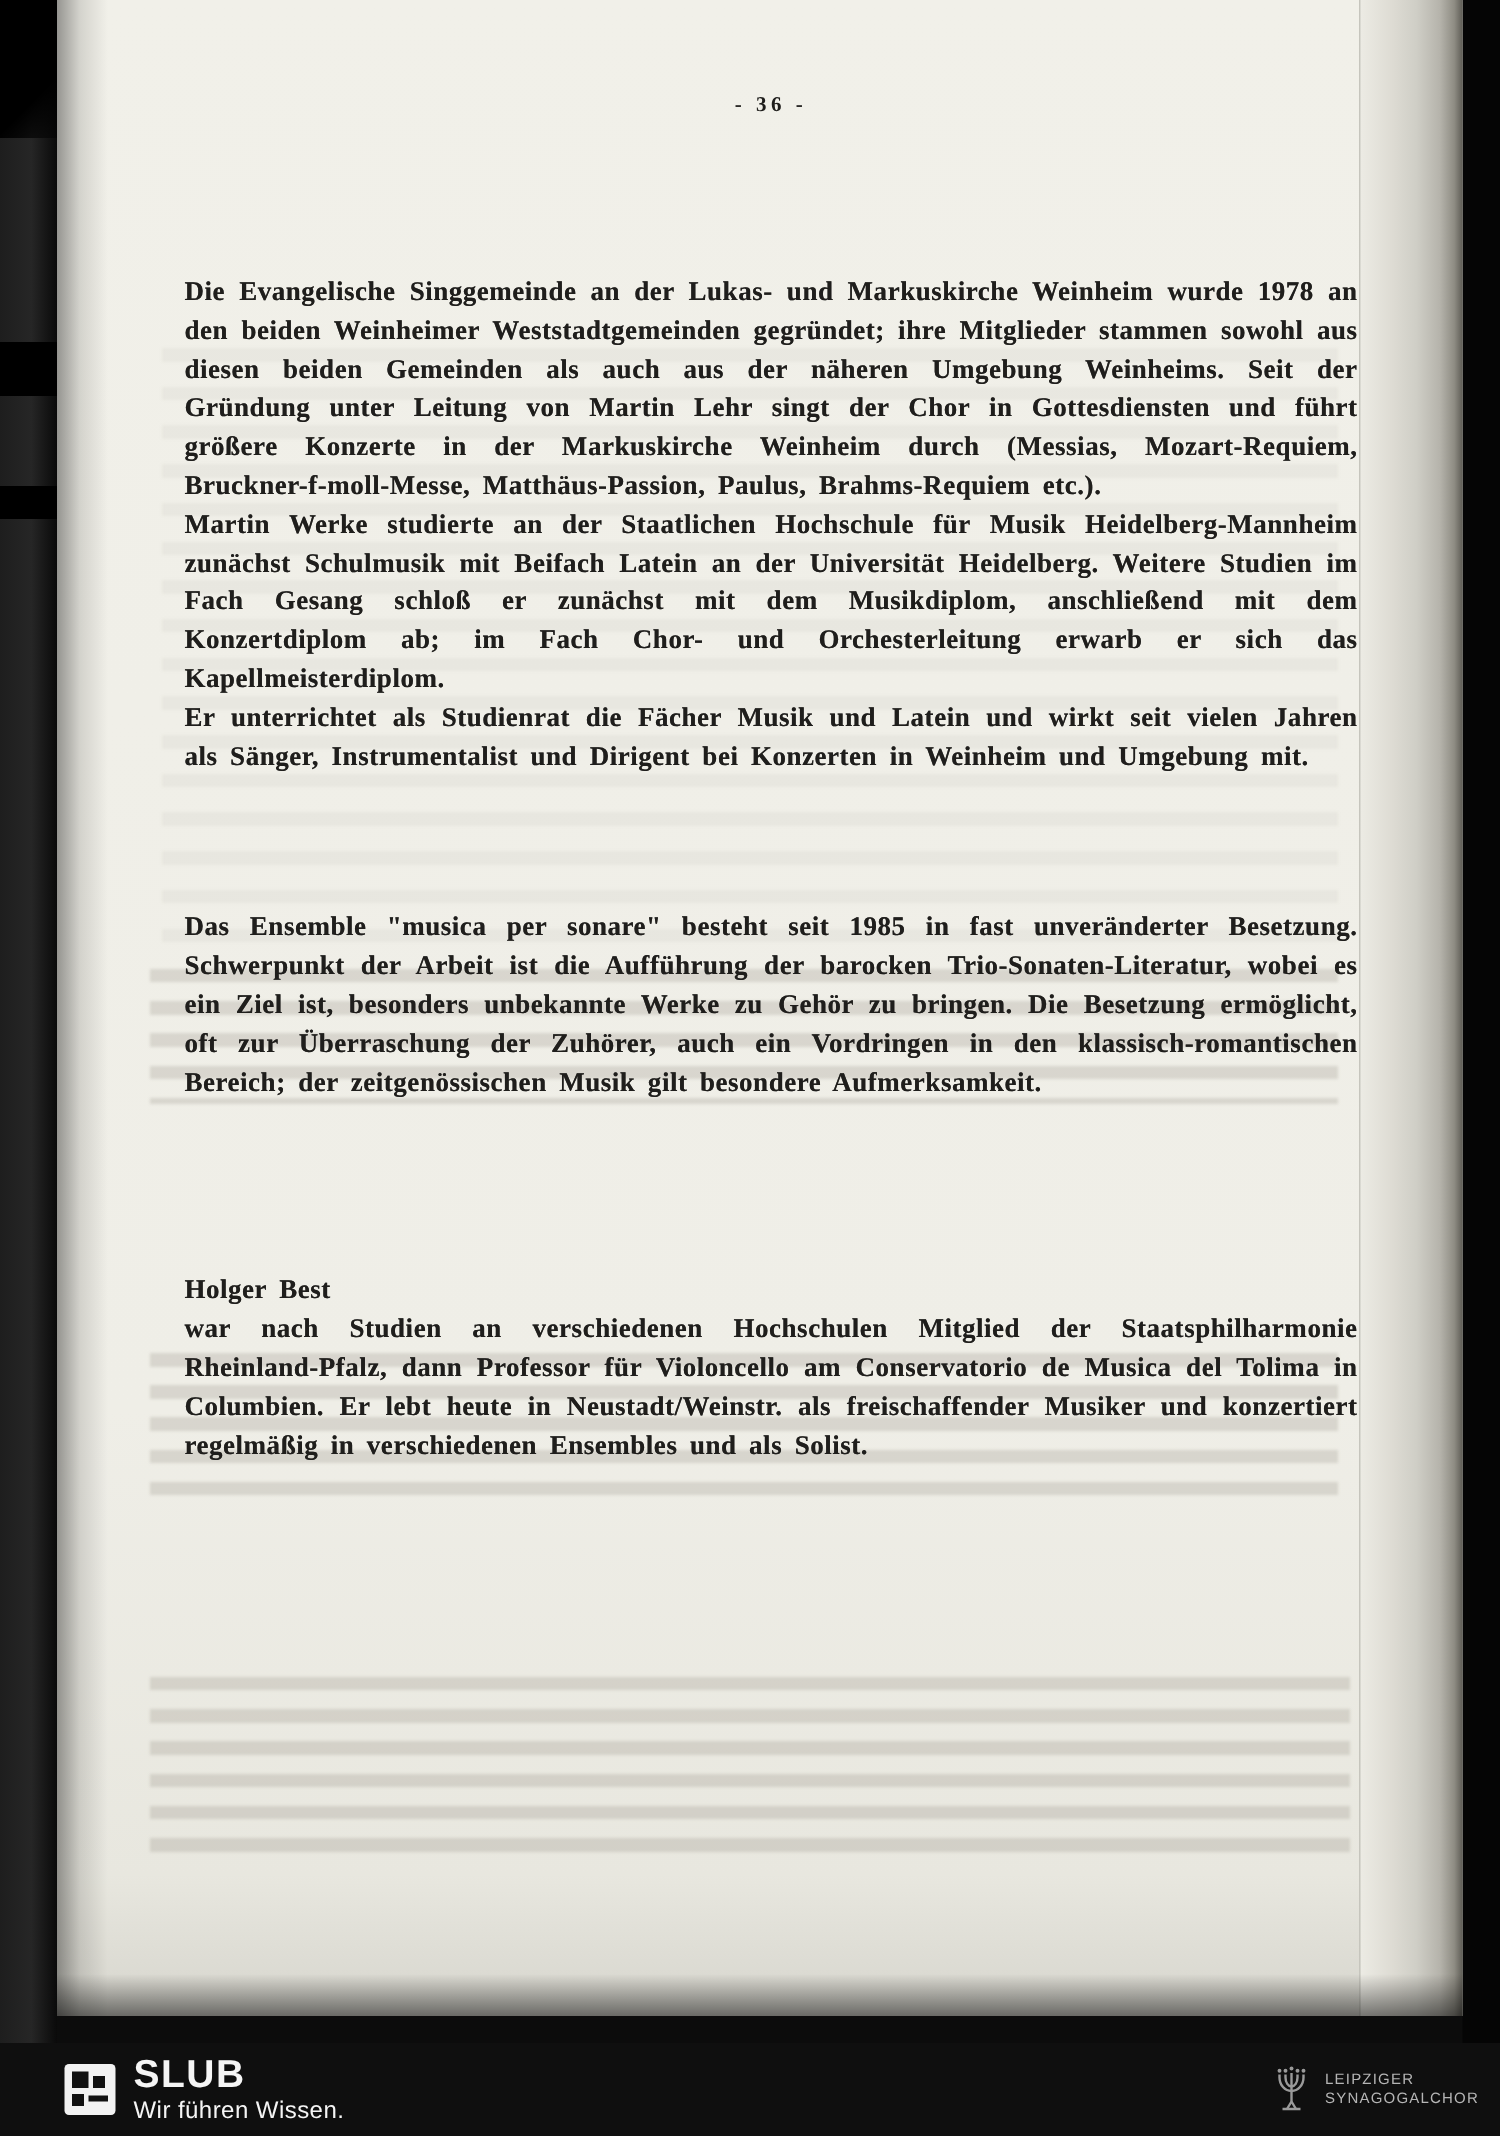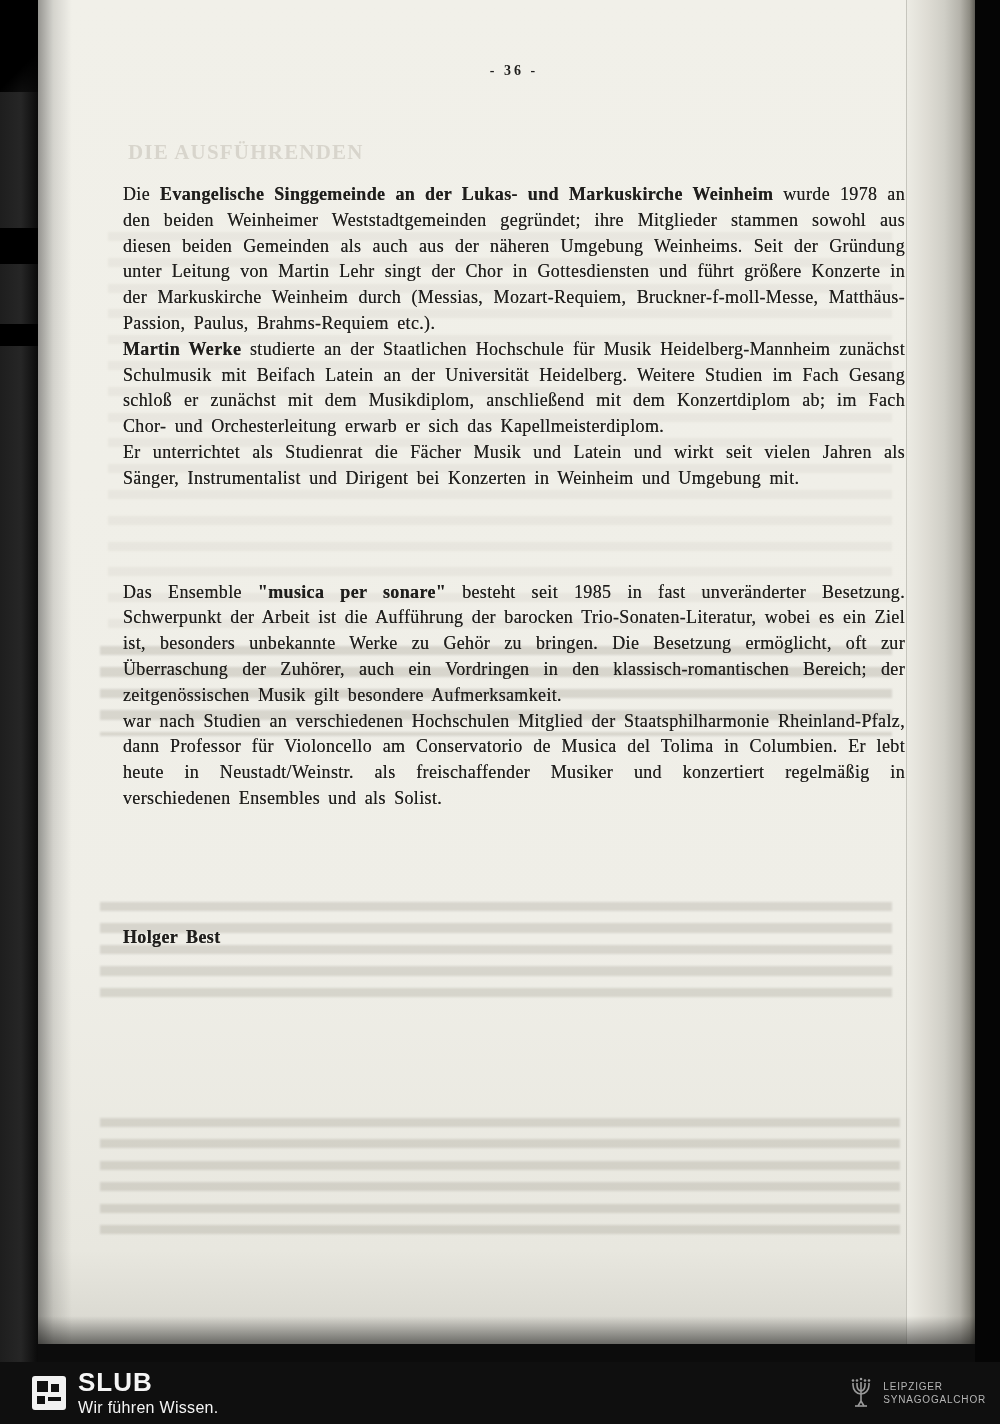--- a/index.html
+++ b/index.html
@@ -115,33 +115,33 @@
     top: 182px;
     width: 782px;
     color: var(--ink, #1f1e1c);
     font-size: 18px;
     line-height: 25.8px;
     letter-spacing: 0.35px;
     word-spacing: 3.5px;
     text-align: justify;
     text-shadow: 0 0 0.4px rgba(31, 30, 28, 0.75);
   }
-  .para { margin: 0; }
+  .para { margin: 0; font-weight: bold; }
   .gap-lg { margin-top: 88px; }
   .gap-xl { margin-top: 113px; }
   
   .footer {
     position: absolute;
     left: 0; right: 0; bottom: 0;
     height: 62px;
     background: var(--footer-bg, #0f0f0f);
     display: flex;
     align-items: center;
     justify-content: space-between;
-    padding: 0 10px 0 31px;
+    padding: 0 10px 0 42px;
     box-sizing: border-box;
     font-family: "Liberation Sans", "DejaVu Sans", sans-serif;
   }
   .footer-left {
     display: flex;
     align-items: center;
     gap: 11px;
   }
   .slub-icon { display: block; line-height: 0; }
   .slub-name {
@@ -181,34 +181,33 @@
   <div class="corner-block"></div>
   <div class="tab tab-1"></div>
   <div class="tab tab-2"></div>
   <div class="right-strip"></div>
 
   <div class="page">
     <div class="spine-shadow"></div>
     <div class="page-edge"></div>
 
     <div class="bleed bleed-faint bleed-top"></div>
-    <div class="bleed-heading">DIE AUSFÜHRENDEN</div>
     <div class="bleed bleed-a"></div>
     <div class="bleed bleed-b"></div>
     <div class="bleed bleed-c"></div>
 
     <div class="page-number">- 36 -</div>
 
     <div class="text-block">
       <p class="para"><span>Die </span><b>Evangelische Singgemeinde an der Lukas- und Markuskirche Weinheim</b><span> wurde 1978 an den beiden Weinheimer Weststadtgemeinden gegründet; ihre Mitglieder stammen sowohl aus diesen beiden Gemeinden als auch aus der näheren Umgebung Weinheims. Seit der Gründung unter Leitung von Martin Lehr singt der Chor in Gottesdiensten und führt größere Konzerte in der Markuskirche Weinheim durch (Messias, Mozart-Requiem, Bruckner-f-moll-Messe, Matthäus-Passion, Paulus, Brahms-Requiem etc.).</span></p>
       <p class="para"><b>Martin Werke</b><span> studierte an der Staatlichen Hochschule für Musik Heidelberg-Mannheim zunächst Schulmusik mit Beifach Latein an der Universität Heidelberg. Weitere Studien im Fach Gesang schloß er zunächst mit dem Musikdiplom, anschließend mit dem Konzertdiplom ab; im Fach Chor- und Orchesterleitung erwarb er sich das Kapellmeisterdiplom.</span></p>
       <p class="para"><span>Er unterrichtet als Studienrat die Fächer Musik und Latein und wirkt seit vielen Jahren als Sänger, Instrumentalist und Dirigent bei Konzerten in Weinheim und Umgebung mit.</span></p>
       <p class="para gap-lg"><span>Das Ensemble </span><b>"musica per sonare"</b><span> besteht seit 1985 in fast unveränderter Besetzung. Schwerpunkt der Arbeit ist die Aufführung der barocken Trio-Sonaten-Literatur, wobei es ein Ziel ist, besonders unbekannte Werke zu Gehör zu bringen. Die Besetzung ermöglicht, oft zur Überraschung der Zuhörer, auch ein Vordringen in den klassisch-romantischen Bereich; der zeitgenössischen Musik gilt besondere Aufmerksamkeit.</span></p>
+      <p class="para gap-xl"><b>Holger Best</b></p>
       <p class="para"><span>war nach Studien an verschiedenen Hochschulen Mitglied der Staatsphilharmonie Rheinland-Pfalz, dann Professor für Violoncello am Conservatorio de Musica del Tolima in Columbien. Er lebt heute in Neustadt/Weinstr. als freischaffender Musiker und konzertiert regelmäßig in verschiedenen Ensembles und als Solist.</span></p>
-      <p class="para gap-xl"><b>Holger Best</b></p>
     </div>
 
     <div class="page-bottom-shadow"></div>
   </div>
 
   <div class="footer">
     <div class="footer-left">
       <span class="slub-icon">
         <svg width="36" height="36" viewBox="0 0 36 36" aria-hidden="true">
           <rect x="1" y="1" width="34" height="34" rx="3" fill="#f2f2f2"></rect>

